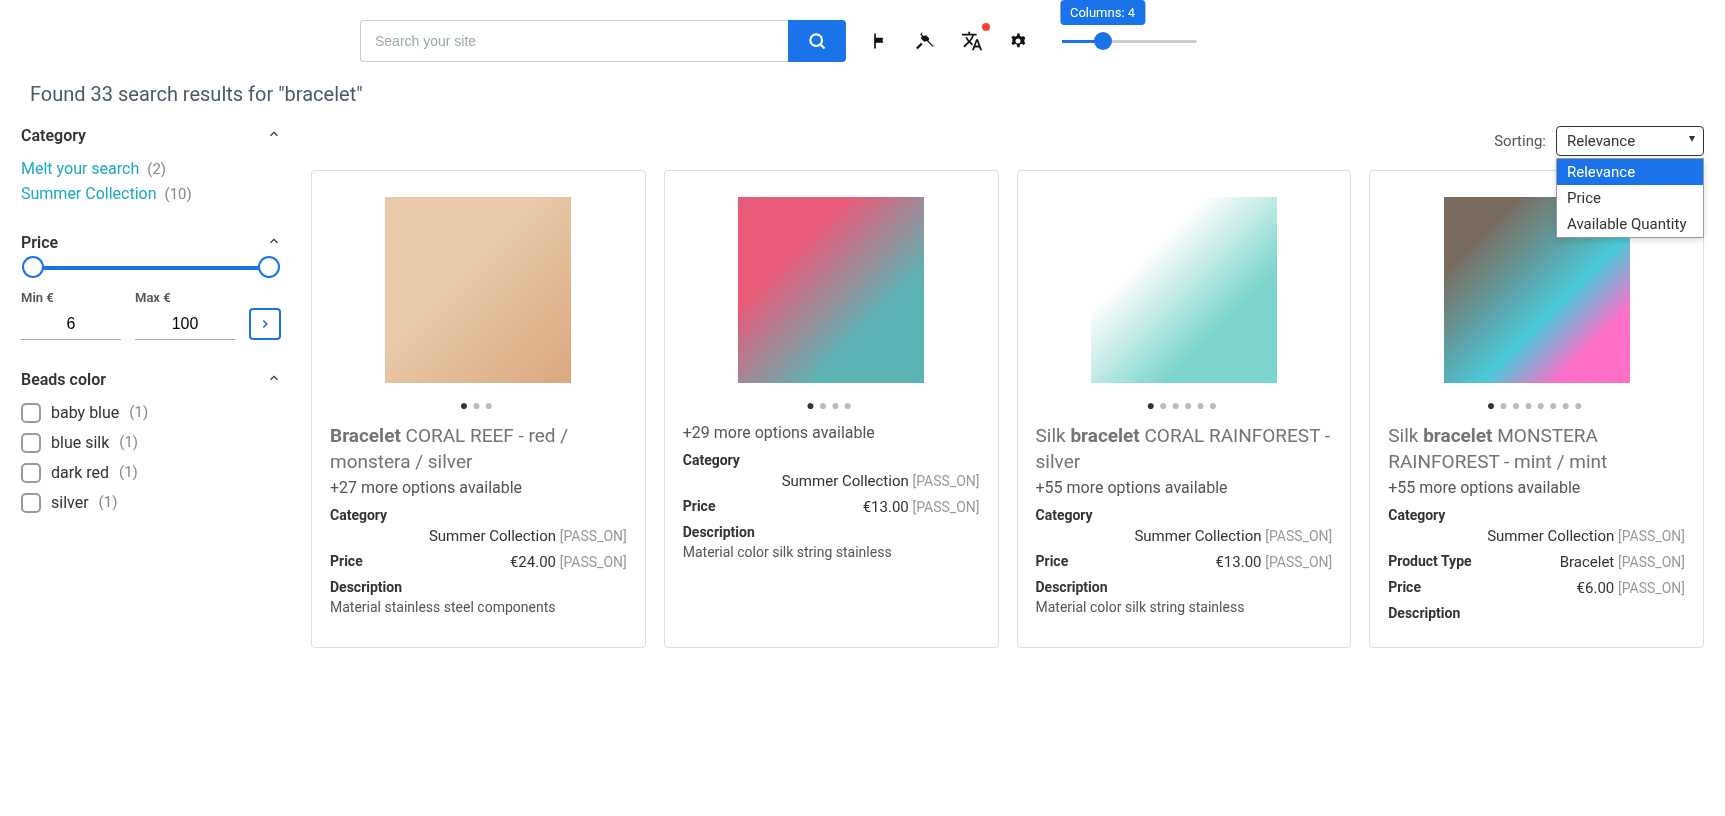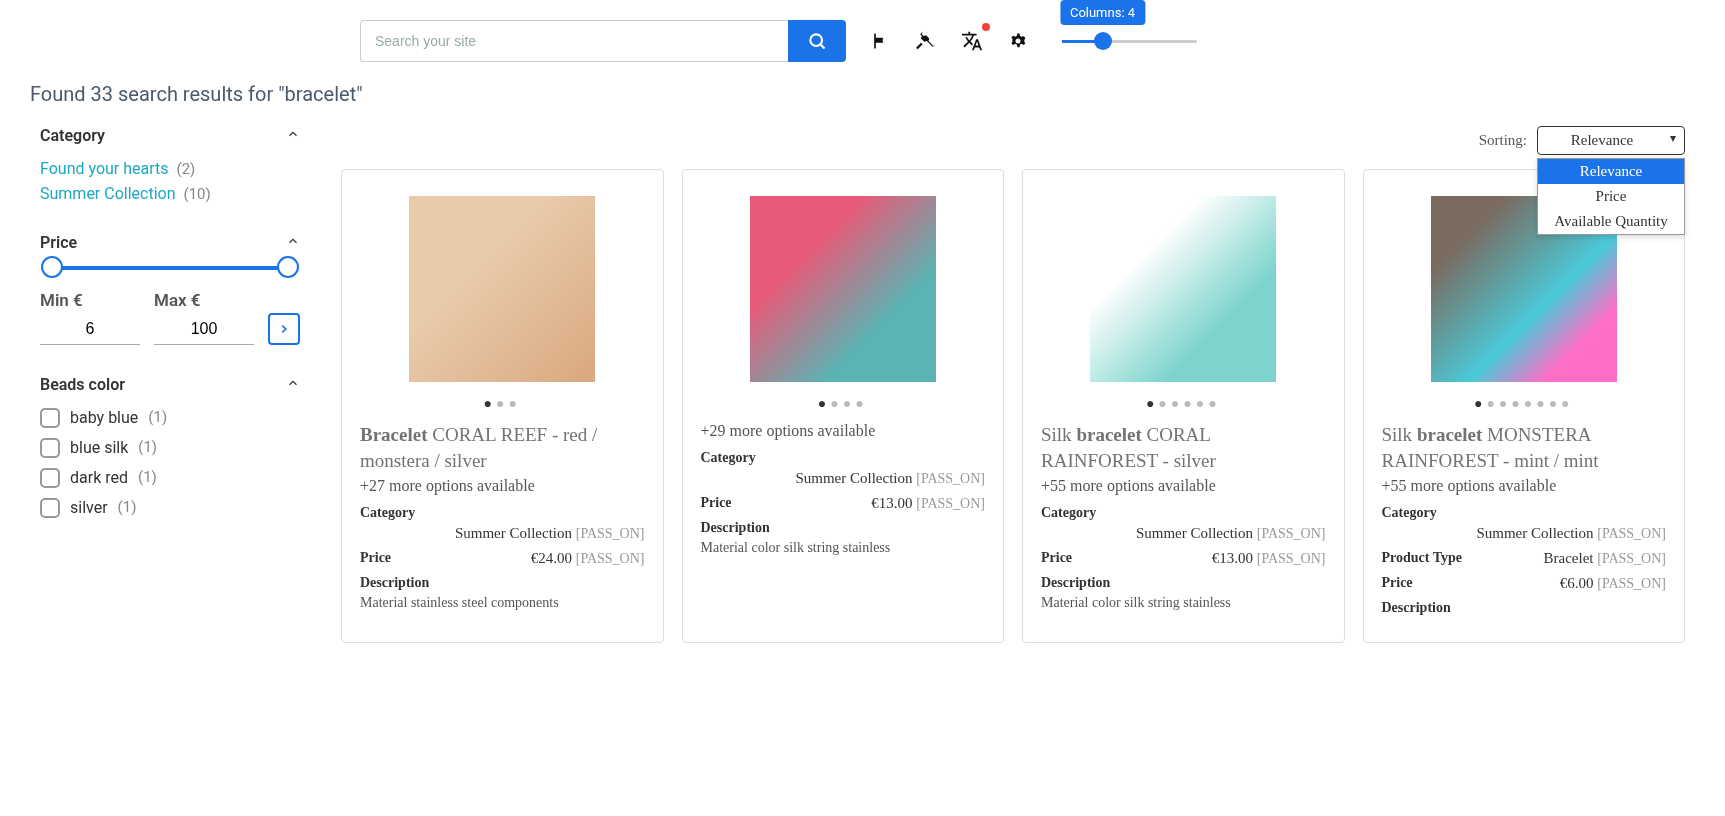--- a/index.html
+++ b/index.html
@@ -100,22 +100,22 @@
     border-radius: 4px;
     white-space: nowrap;
   }
   .results-header {
     padding: 10px 30px 20px 30px;
     font-size: 20px;
     color: #4a5a6a;
   }
   .main {
     display: flex;
-    padding: 0 40px;
-    gap: 41px;
+    padding: 0 21px;
+    gap: 30px;
   }
   .sidebar {
     width: 260px;
     flex-shrink: 0;
   }
   .facet-section { margin-bottom: 30px; }
   .facet-header {
     display: flex;
     justify-content: space-between;
     align-items: center;
@@ -151,21 +151,21 @@
     cursor: pointer;
   }
   .price-slider .thumb.left { left: -11px; }
   .price-slider .thumb.right { right: -11px; }
   .price-inputs {
     display: flex;
     align-items: flex-end;
     gap: 14px;
   }
   .price-col { flex: 1; }
-  .price-col label { font-size: 17px; color: #555; display: block; margin-bottom: 4px; font-weight: 600;}
+  .price-col label { font-size: 13px; color: #555; display: block; margin-bottom: 4px; font-weight: 600;}
   .price-col input {
     width: 100%;
     border: none;
     border-bottom: 1px solid #aaa;
     text-align: center;
     font-size: 16px;
     padding: 6px 2px;
     outline: none;
   }
   .price-go {
@@ -182,21 +182,21 @@
     margin-bottom: 10px;
     cursor: pointer;
   }
   .checkbox {
     width: 20px; height: 20px;
     border: 2px solid #999;
     border-radius: 5px;
   }
   .check-label { color: #333; font-size: 16px; }
   .check-count { color: #888; font-size: 15px; }
-  .content { flex: 1; position: relative; font-family: Liberation Serif, serif; }
+  .content { flex: 1; position: relative; }
   .sort-row {
     display: flex;
     justify-content: flex-end;
     align-items: center;
     gap: 10px;
     margin-bottom: 14px;
     position: relative;
   }
   .sort-label { color: #555; font-size: 15px; }
   .sort-select {
@@ -327,21 +327,21 @@
   <aside class="sidebar">
 
     <div class="facet-section">
       <div class="facet-header">
         <span>Category</span>
         <span class="chev"><svg viewBox="0 0 24 24" fill="none" stroke="#333" stroke-width="2">
               <polyline points="6 15 12 9 18 15"></polyline>
             </svg></span>
       </div>
       <div class="cat-item">
-        <span class="label">Found your hearts</span>
+        <span class="label">Melt your search</span>
         <span class="count">(2)</span>
       </div>
       <div class="cat-item">
         <span class="label">Summer Collection</span>
         <span class="count">(10)</span>
       </div>
     </div>
 
     <div class="facet-section">
       <div class="facet-header">
@@ -399,21 +399,21 @@
         <span class="check-label">silver</span>
         <span class="check-count">(1)</span>
       </div>
     </div>
 
   </aside>
 
   <section class="content">
     <div class="sort-row">
       <span class="sort-label">Sorting:</span>
-      <div style="position:relative;text-align:center;">
+      <div style="position:relative;">
         <div class="sort-select">Relevance</div>
         <div class="sort-dropdown">
           <div class="sort-option selected">Relevance</div>
           <div class="sort-option">Price</div>
           <div class="sort-option">Available Quantity</div>
         </div>
       </div>
     </div>
 
     <div class="grid">

